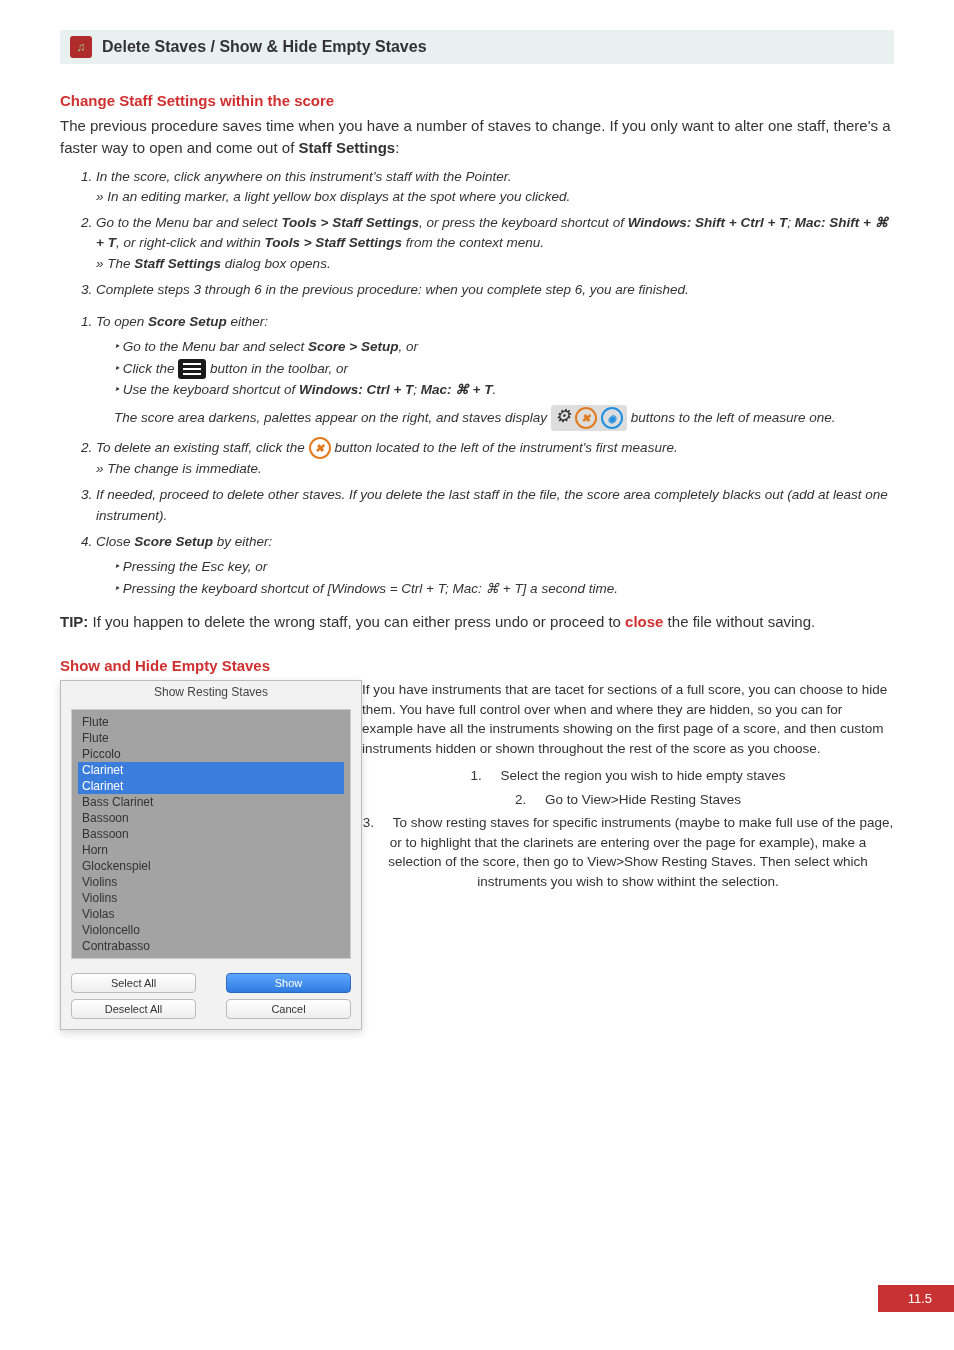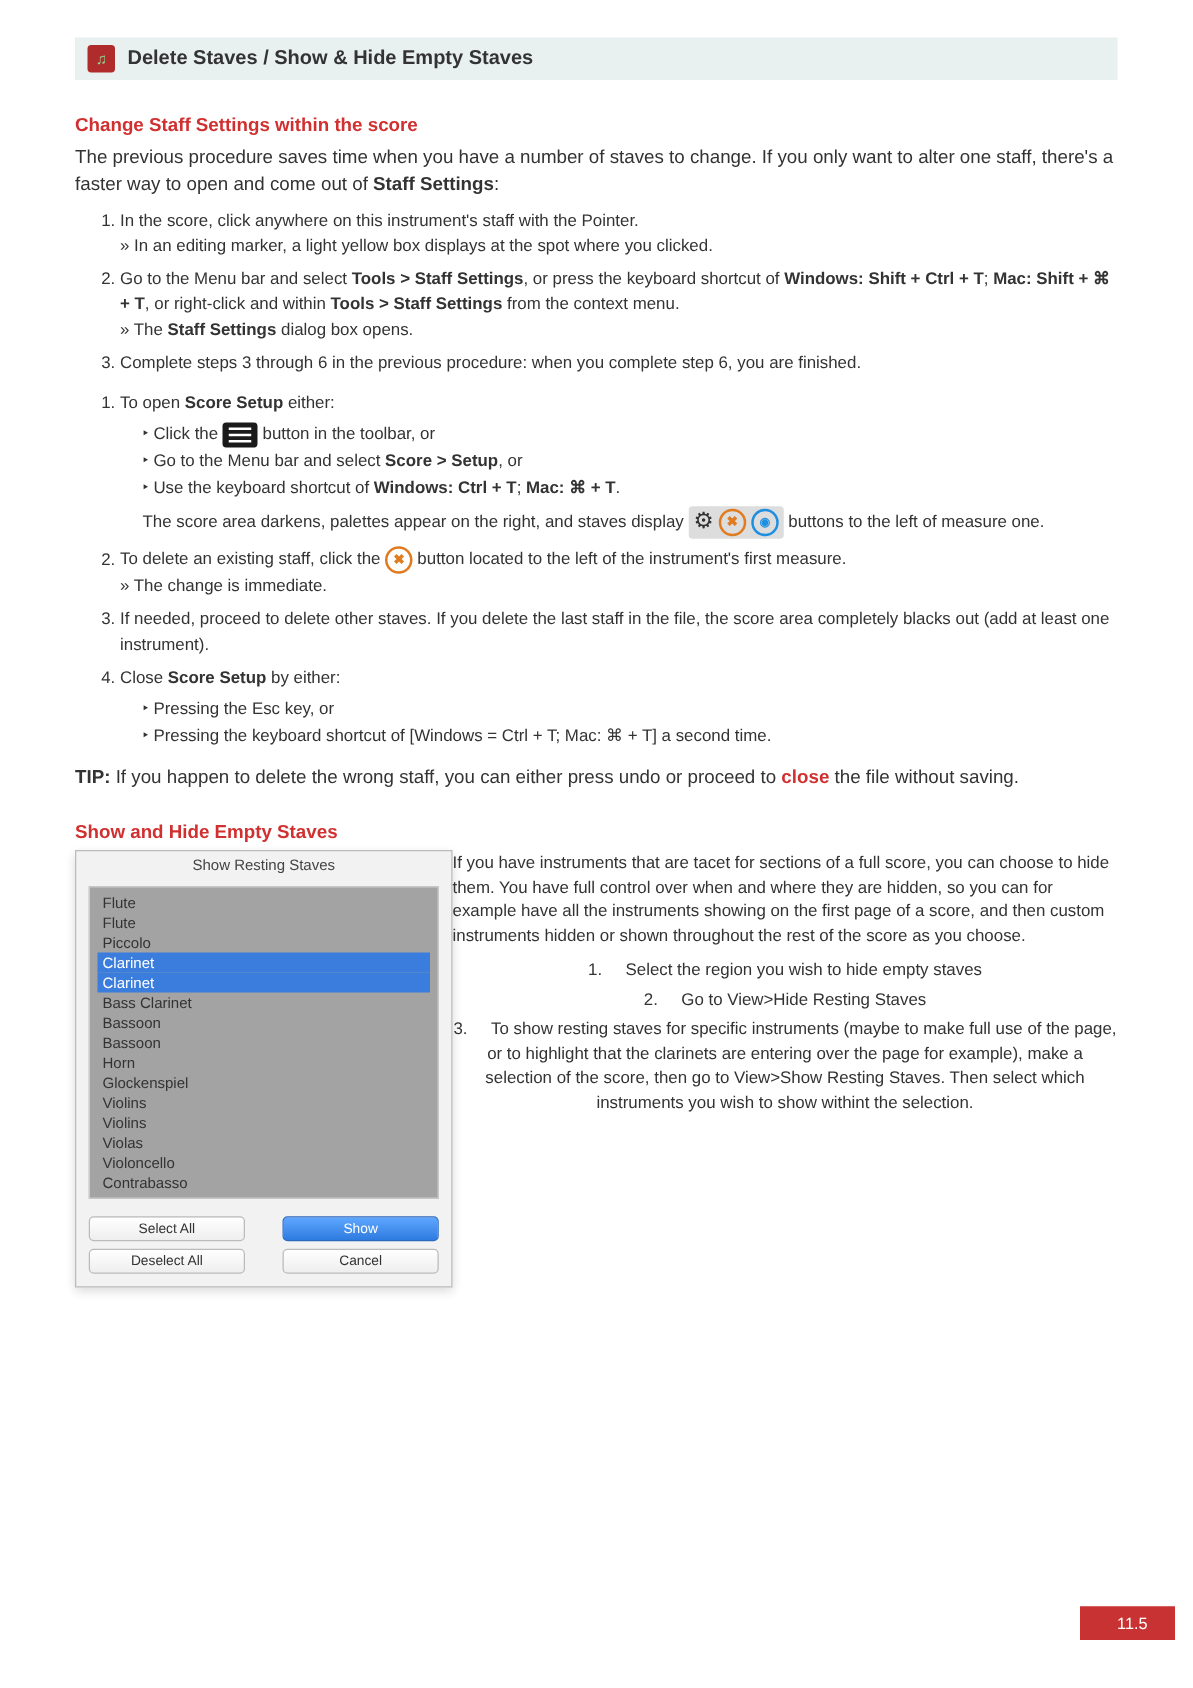--- a/index.html
+++ b/index.html
@@ -39,21 +39,21 @@
     color: #333;
   }
   h3.red {
     color: #d13030;
     font-size: 15px;
     margin: 0 0 6px 0;
     font-weight: bold;
   }
   p { margin: 0 0 8px 0; font-size: 15px; line-height: 1.45; }
   ol { margin: 0 0 12px 0; padding-left: 36px; }
-  ol > li { font-size: 13.5px; line-height: 1.5; margin-bottom: 6px; }
+  ol > li { font-size: 13.5px; line-height: 1.5; margin-bottom: 6px; font-style: italic; }
   .sub { margin-left: 0; font-size: 13.5px; }
   .bullet-list { list-style: none; padding-left: 18px; margin: 4px 0; }
   .bullet-list li::before { content: "‣  "; }
   .bullet-list li { font-size: 13.5px; line-height: 1.6; }
   .toolbar-btn {
     display: inline-block;
     width: 28px;
     height: 20px;
     background: #1a1a1a;
     border-radius: 3px;
@@ -137,21 +137,21 @@
   }
   .bottom-columns {
     display: flex;
     align-items: flex-start;
   }
   .right-col p, .right-col .numrow { font-size: 13.5px; line-height: 1.45; }
   .numrow { margin: 0 0 4px 0; text-align: center; }
   .page-number {
     position: absolute;
     bottom: 18px;
-    right: 14px;
+    right: 0;
     background: #c83232;
     color: #fff;
     font-size: 13px;
     padding: 6px 22px 6px 30px;
   }
 </style>
 </head>
 <body>
 
 <div class="page">
@@ -174,22 +174,22 @@
       <span>Go to the Menu bar and select </span><b>Tools &gt; Staff Settings</b><span>, or press the keyboard shortcut of </span><b>Windows: Shift + Ctrl + T</b>; <b>Mac: Shift + ⌘ + T</b><span>, or right-click and within </span><b>Tools &gt; Staff Settings</b><span> from the context menu.</span><br>
       <span class="sub"><span>» The </span><b>Staff Settings</b><span> dialog box opens.</span></span>
     </li>
     <li>Complete steps 3 through 6 in the previous procedure: when you complete step 6, you are finished.</li>
   </ol>
 
   <ol>
     <li>
       <span>To open </span><b>Score Setup</b><span> either:</span>
       <ul class="bullet-list">
+        <li><span>Go to the Menu bar and select </span><b>Score &gt; Setup</b><span>, or</span></li>
         <li><span>Click the </span><span class="toolbar-btn"></span><span> button in the toolbar, or</span></li>
-        <li><span>Go to the Menu bar and select </span><b>Score &gt; Setup</b><span>, or</span></li>
         <li><span>Use the keyboard shortcut of </span><b>Windows: Ctrl + T</b><span>; </span><b>Mac: ⌘ + T</b><span>.</span></li>
       </ul>
       <div style="margin-left:18px;font-size:13.5px;line-height:1.5;">
         <span>The score area darkens, palettes appear on the right, and staves display </span>
         <span class="inline-icons">
           <span class="gear">⚙</span>
           <span class="circ close-c">✖</span>
           <span class="circ eye-c">◉</span>
         </span>
         <span> buttons to the left of measure one.</span>

